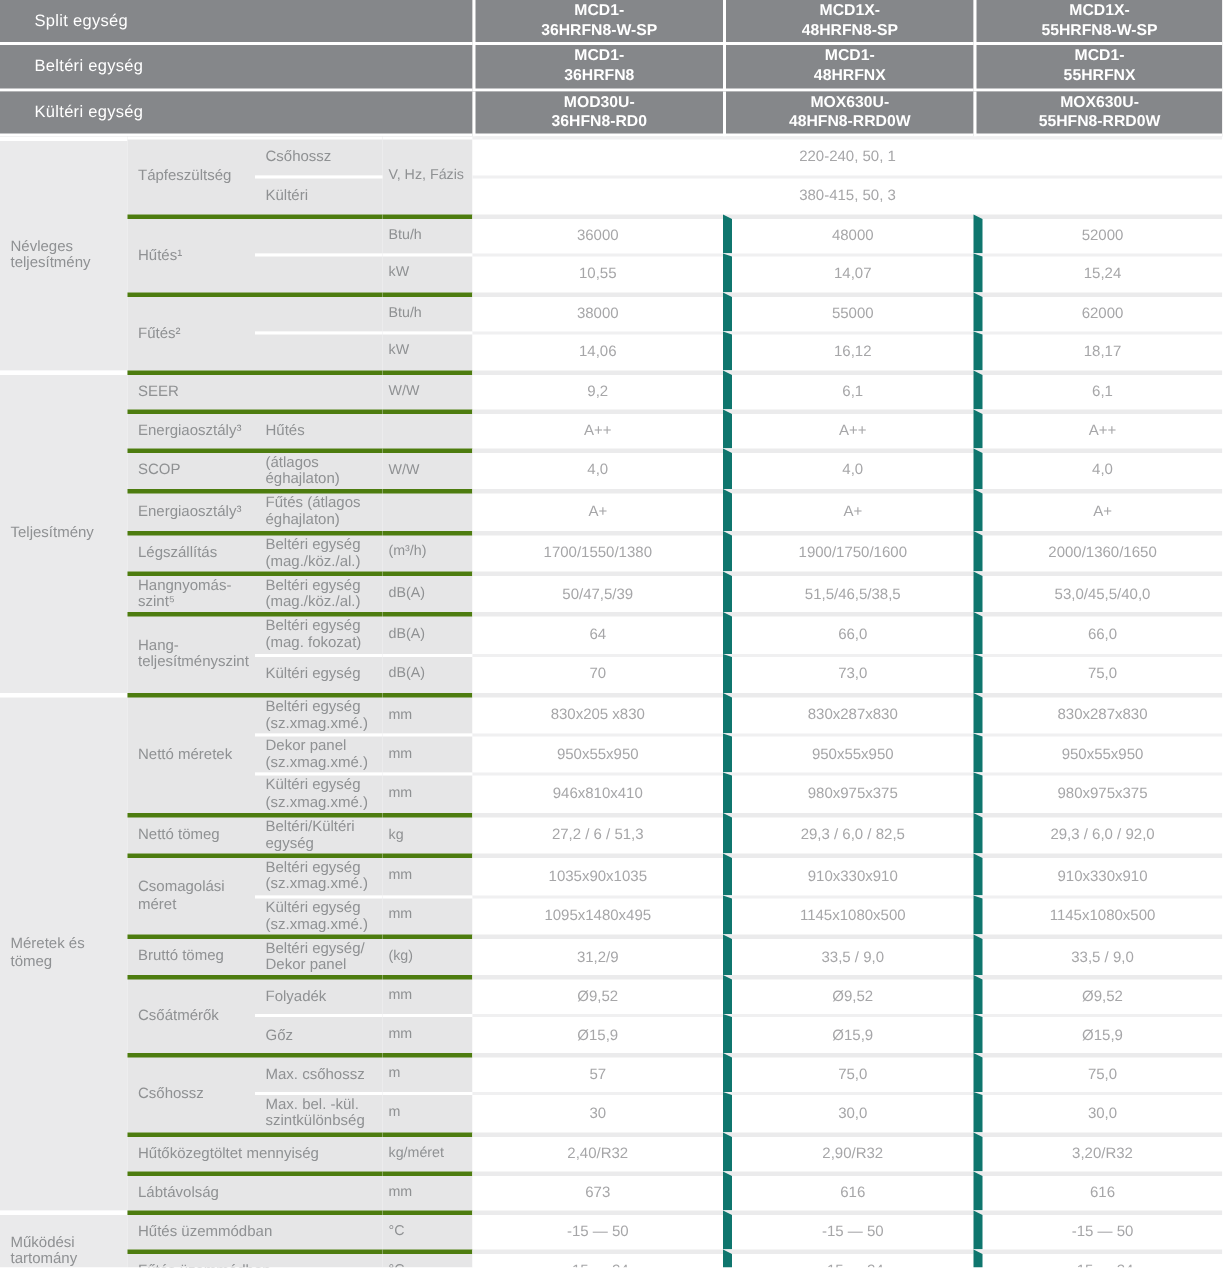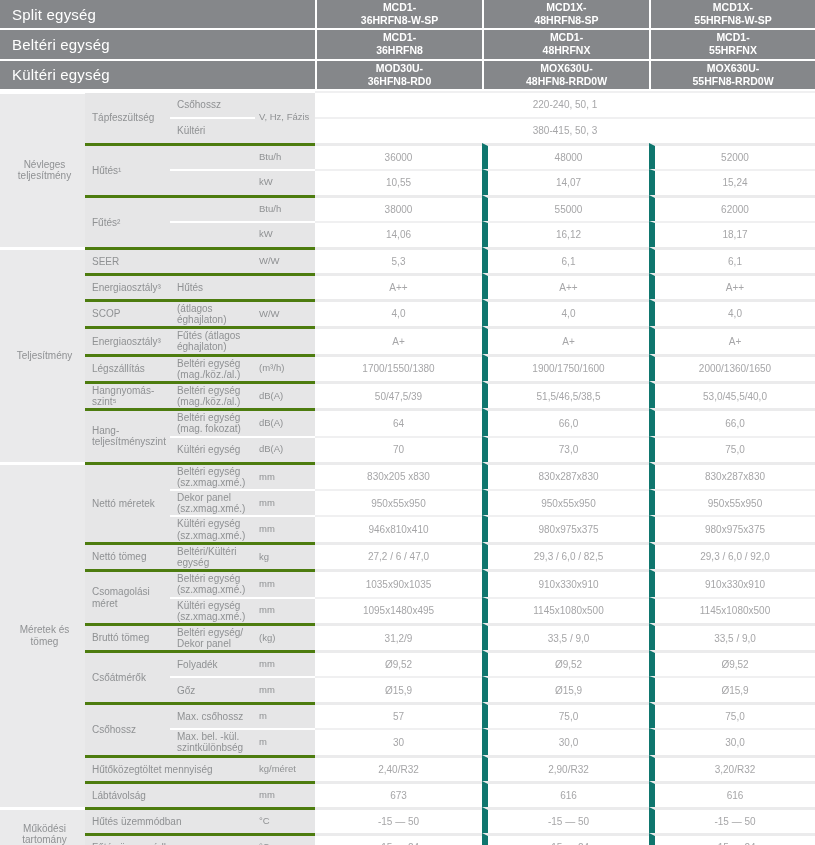--- a/index.html
+++ b/index.html
@@ -1,25 +1,25 @@
 <!DOCTYPE html>
 <html><head>
 <meta charset="utf-8">
 <style>
   html,body{margin:0;padding:0;background:#fff;}
   .page{width:815px;height:845px;background:#fff;font-family:"Liberation Sans", sans-serif;overflow:hidden;}
   table.spec{width:815px;border-collapse:separate;border-spacing:0;table-layout:fixed;}
   td{box-sizing:border-box;vertical-align:middle;overflow:hidden;}
   
   tr.hrow td{background:#85878a;color:#ffffff;height:29px;border-bottom:2px solid #ffffff;}
-  td.hlabel{padding-left:12px;font-size:15px;letter-spacing:.2px;}
+  td.hlabel{padding-left:23px;font-size:11px;letter-spacing:.2px;}
   td.hmodel{text-align:center;font-weight:bold;font-size:10.5px;line-height:1.25;white-space:pre-line;border-left:2px solid #ffffff;}
   
   tr.brow td{height:26px;}
-  td.cat{background:#eaeaeb;color:#8f9193;font-size:10px;line-height:1.15;padding-left:7px;padding-right:3px;border-top:3px solid #ffffff;text-align:center;}
+  td.cat{background:#eaeaeb;color:#8f9193;font-size:10px;line-height:1.15;padding-left:7px;padding-right:3px;border-top:3px solid #ffffff;}
   td.g{background:#e6e6e7;color:#8f9193;font-size:10px;line-height:1.12;padding:1px 3px 1px 7px;border-top:2px solid #ffffff;}
   td.unit{font-size:9.5px;padding-left:4px;margin-left:48px;}
   td.v{background:#ffffff;color:#a6a6a8;font-size:10px;text-align:center;border-top:2px solid #f0f0f1;}
   td.vb{border-left:6px solid #0f766e;}
   
   tr.gs td.g{border-top:3px solid #4d7c0f;}
   tr.gs td.v{border-top:3px solid #ebebec;}
 </style>
 </head>
 <body>
@@ -105,21 +105,21 @@
     <td class="v">14,06</td>
     <td class="v vb">16,12</td>
     <td class="v vb">18,17</td>
   </tr>
 
   <tr class="brow gs">
     <td class="cat" rowspan="8">Teljesítmény</td>
     <td class="g">SEER</td>
     <td class="g"></td>
     <td class="g unit">W/W</td>
-    <td class="v">5,3</td>
+    <td class="v">9,2</td>
     <td class="v vb">6,1</td>
     <td class="v vb">6,1</td>
   </tr>
   <tr class="brow gs">
     <td class="g">Energiaosztály³</td>
     <td class="g">Hűtés</td>
     <td class="g unit"></td>
     <td class="v">A++</td>
     <td class="v vb">A++</td>
     <td class="v vb">A++</td>
@@ -192,21 +192,21 @@
     <td class="g">Kültéri egység (sz.xmag.xmé.)</td>
     <td class="g unit">mm</td>
     <td class="v">946x810x410</td>
     <td class="v vb">980x975x375</td>
     <td class="v vb">980x975x375</td>
   </tr>
   <tr class="brow gs">
     <td class="g">Nettó tömeg</td>
     <td class="g">Beltéri/Kültéri egység</td>
     <td class="g unit">kg</td>
-    <td class="v">27,2 / 6 / 47,0</td>
+    <td class="v">27,2 / 6 / 51,3</td>
     <td class="v vb">29,3 / 6,0 / 82,5</td>
     <td class="v vb">29,3 / 6,0 / 92,0</td>
   </tr>
   <tr class="brow gs">
     <td class="g" rowspan="2">Csomagolási méret</td>
     <td class="g">Beltéri egység (sz.xmag.xmé.)</td>
     <td class="g unit">mm</td>
     <td class="v">1035x90x1035</td>
     <td class="v vb">910x330x910</td>
     <td class="v vb">910x330x910</td>

